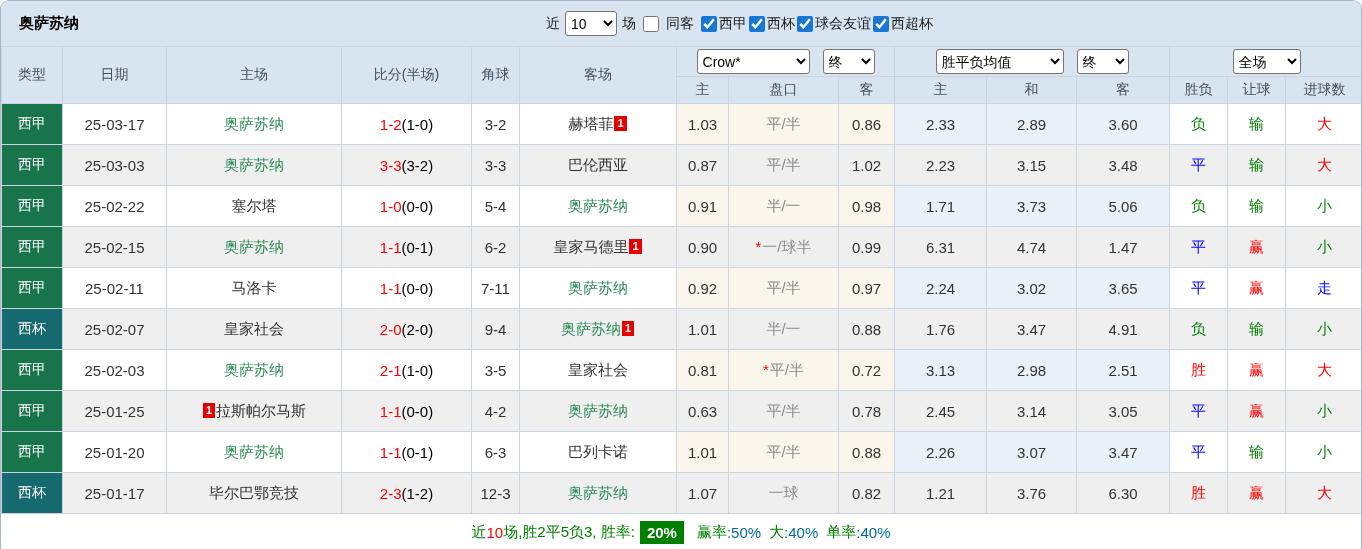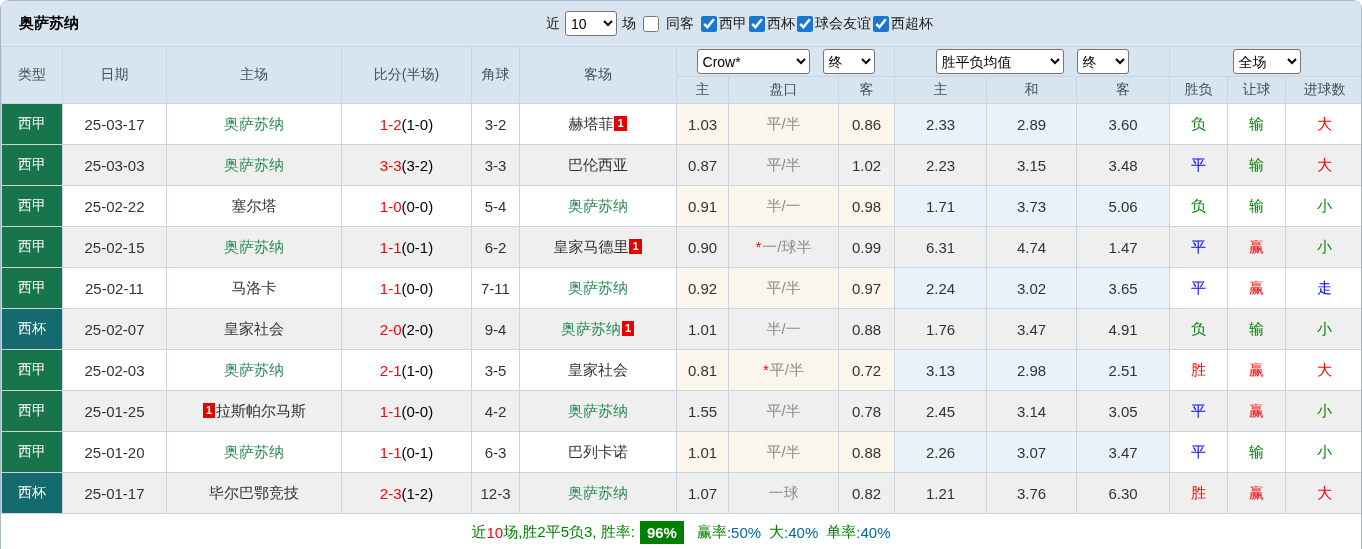--- a/index.html
+++ b/index.html
@@ -272,21 +272,21 @@
           <td class="res red">赢</td>
           <td class="res red">大</td>
         </tr>
         <tr class="alt">
           <td class="type liga">西甲</td>
           <td class="date">25-01-25</td>
           <td class="team"><span class="badge1">1</span><span>拉斯帕尔马斯</span></td>
           <td class="score"><span class="score-main">1-1</span><span class="score-half">(0-0)</span></td>
           <td class="corner">4-2</td>
           <td class="team focus"><span>奥萨苏纳</span></td>
-          <td class="ah">1.55</td>
+          <td class="ah">0.63</td>
           <td class="ah handicap">平/半</td>
           <td class="ah">0.78</td>
           <td class="eu">2.45</td>
           <td class="eu">3.14</td>
           <td class="eu">3.05</td>
           <td class="res blue">平</td>
           <td class="res red">赢</td>
           <td class="res green">小</td>
         </tr>
         <tr>
@@ -323,21 +323,21 @@
           <td class="res red">赢</td>
           <td class="res red">大</td>
         </tr>
       </tbody>
   </table>
 
   <div class="footer">
     <span class="f-green">近</span>
       <span class="f-red">10</span>
       <span class="f-green">场,胜2平5负3, 胜率:</span>
-    <span class="rate-badge">96%</span>
+    <span class="rate-badge">20%</span>
     <span class="fsp"></span>
     <span class="f-green">赢率</span>
       <span class="f-blue">:50%</span>
     <span class="fsp"></span>
     <span class="f-green">大</span>
       <span class="f-blue">:40%</span>
     <span class="fsp"></span>
     <span class="f-green">单率</span>
       <span class="f-blue">:40%</span>
   </div>

